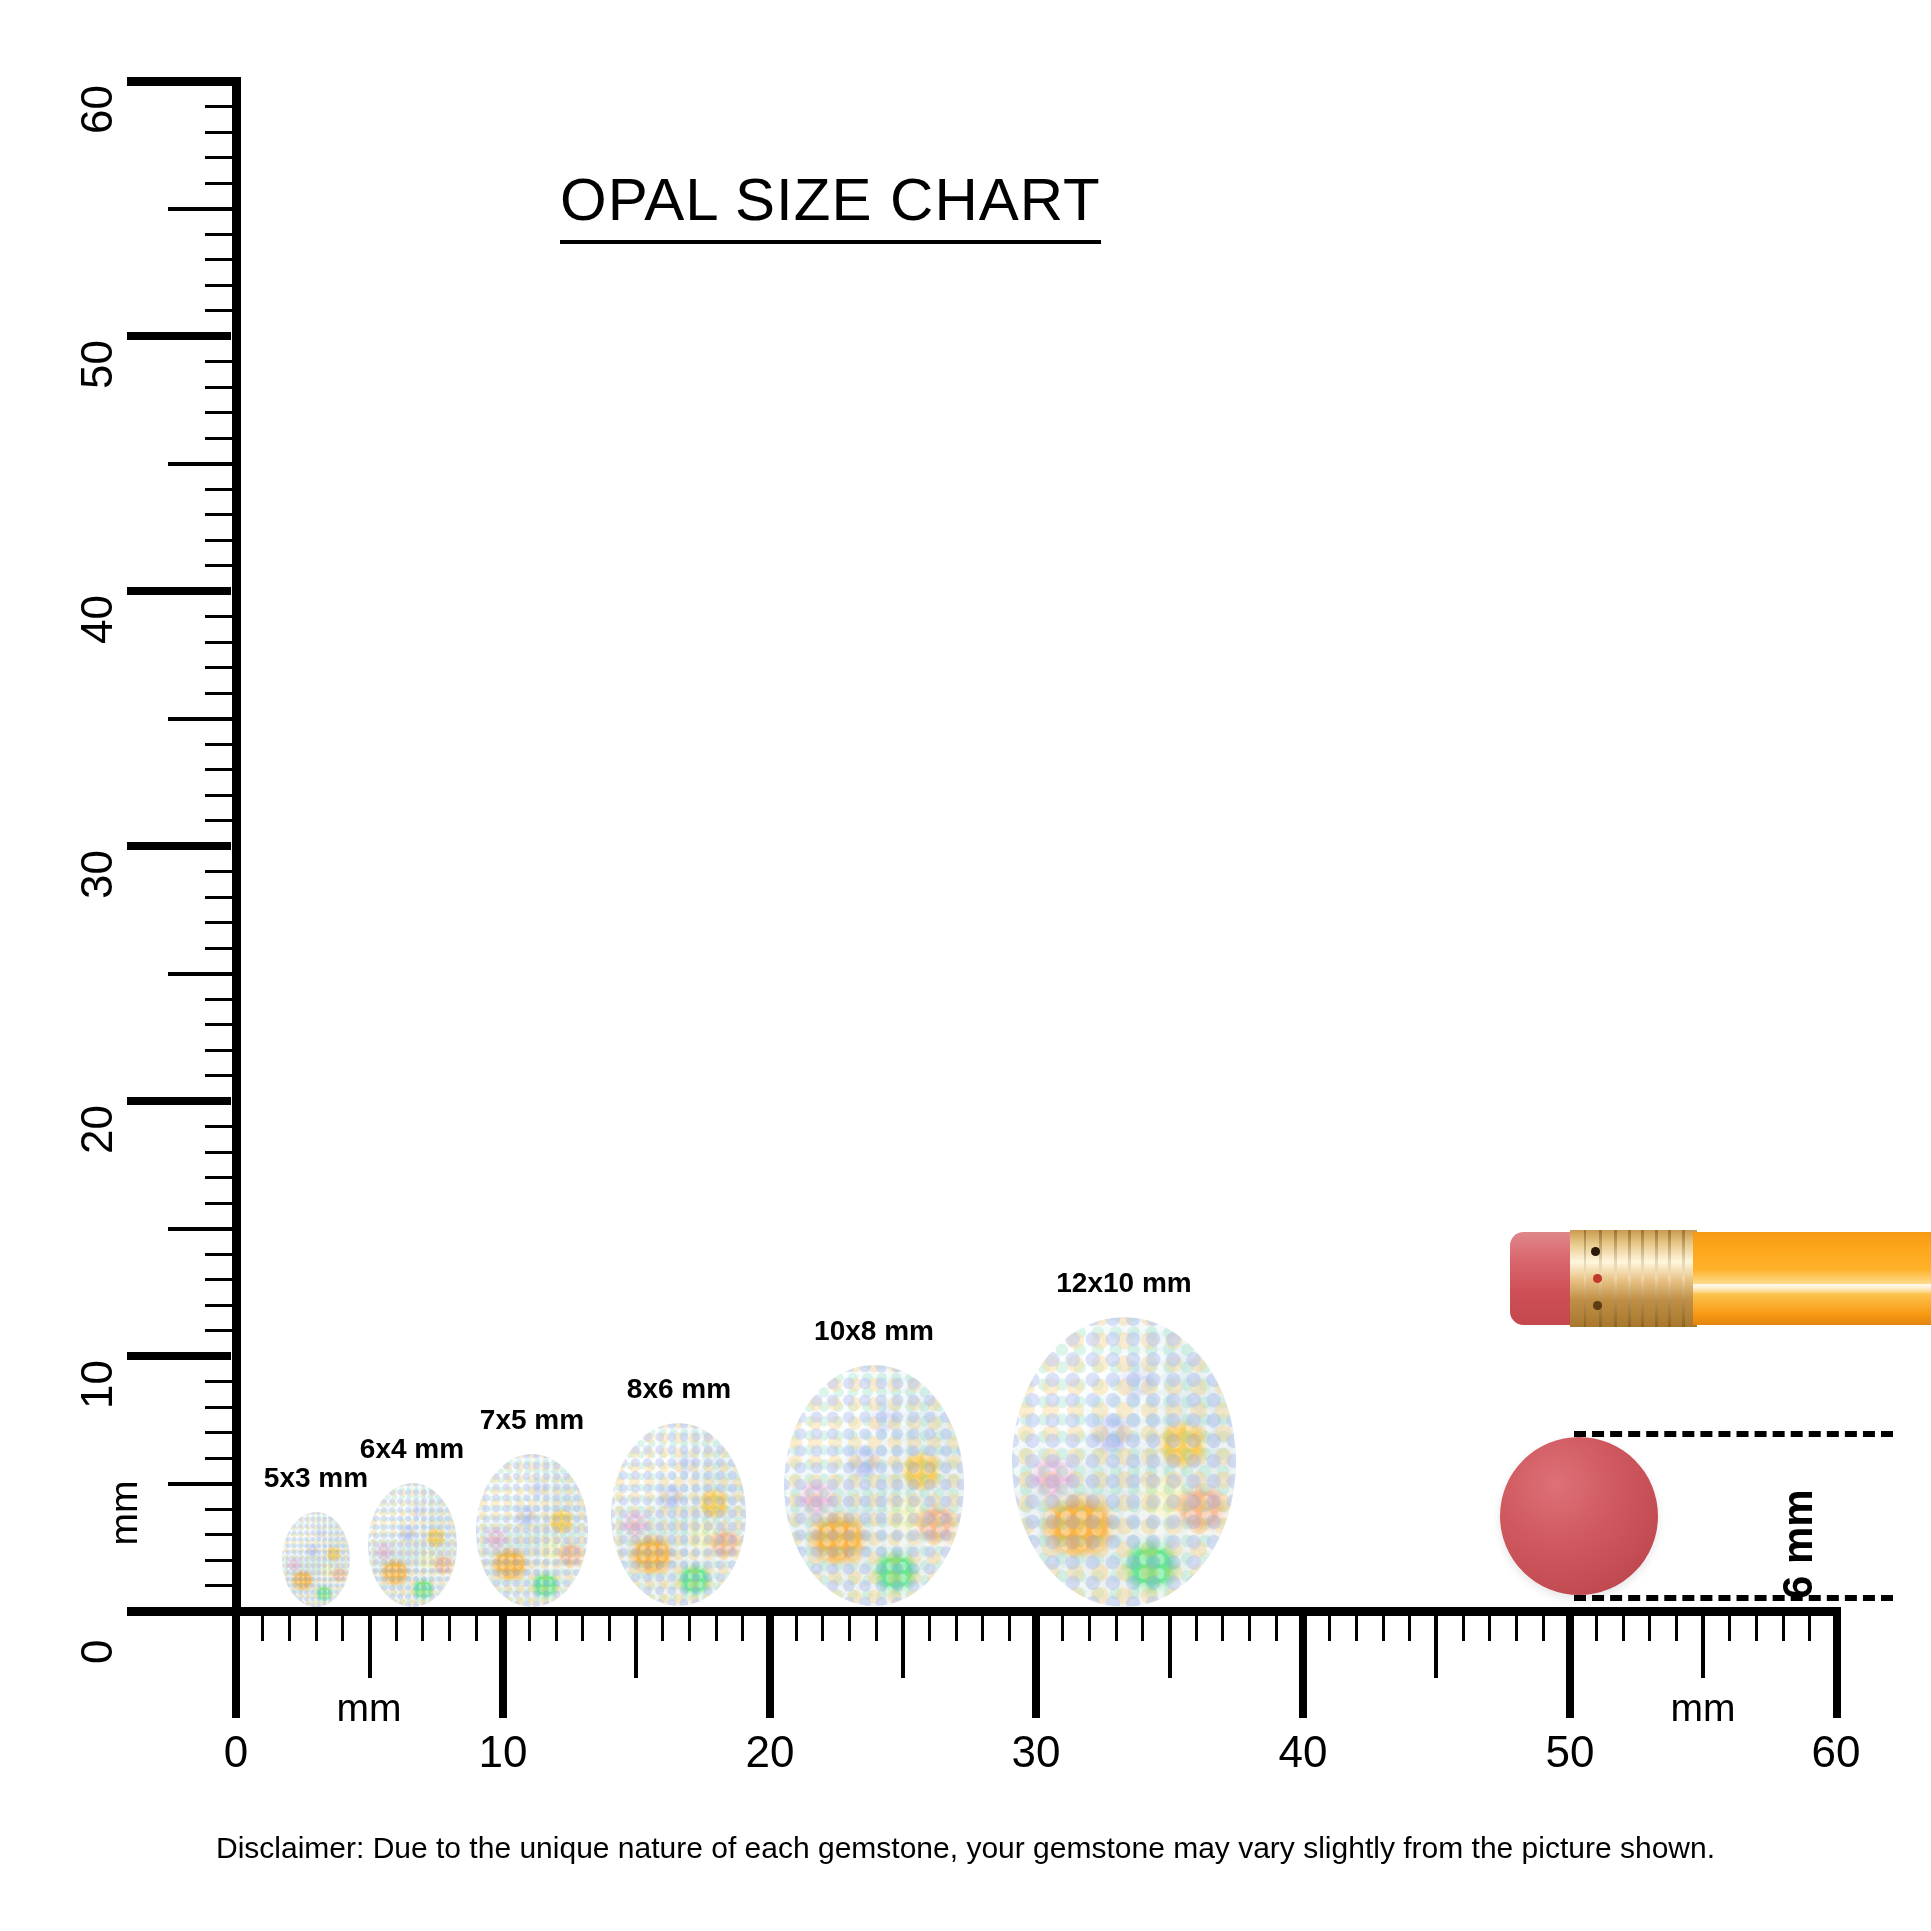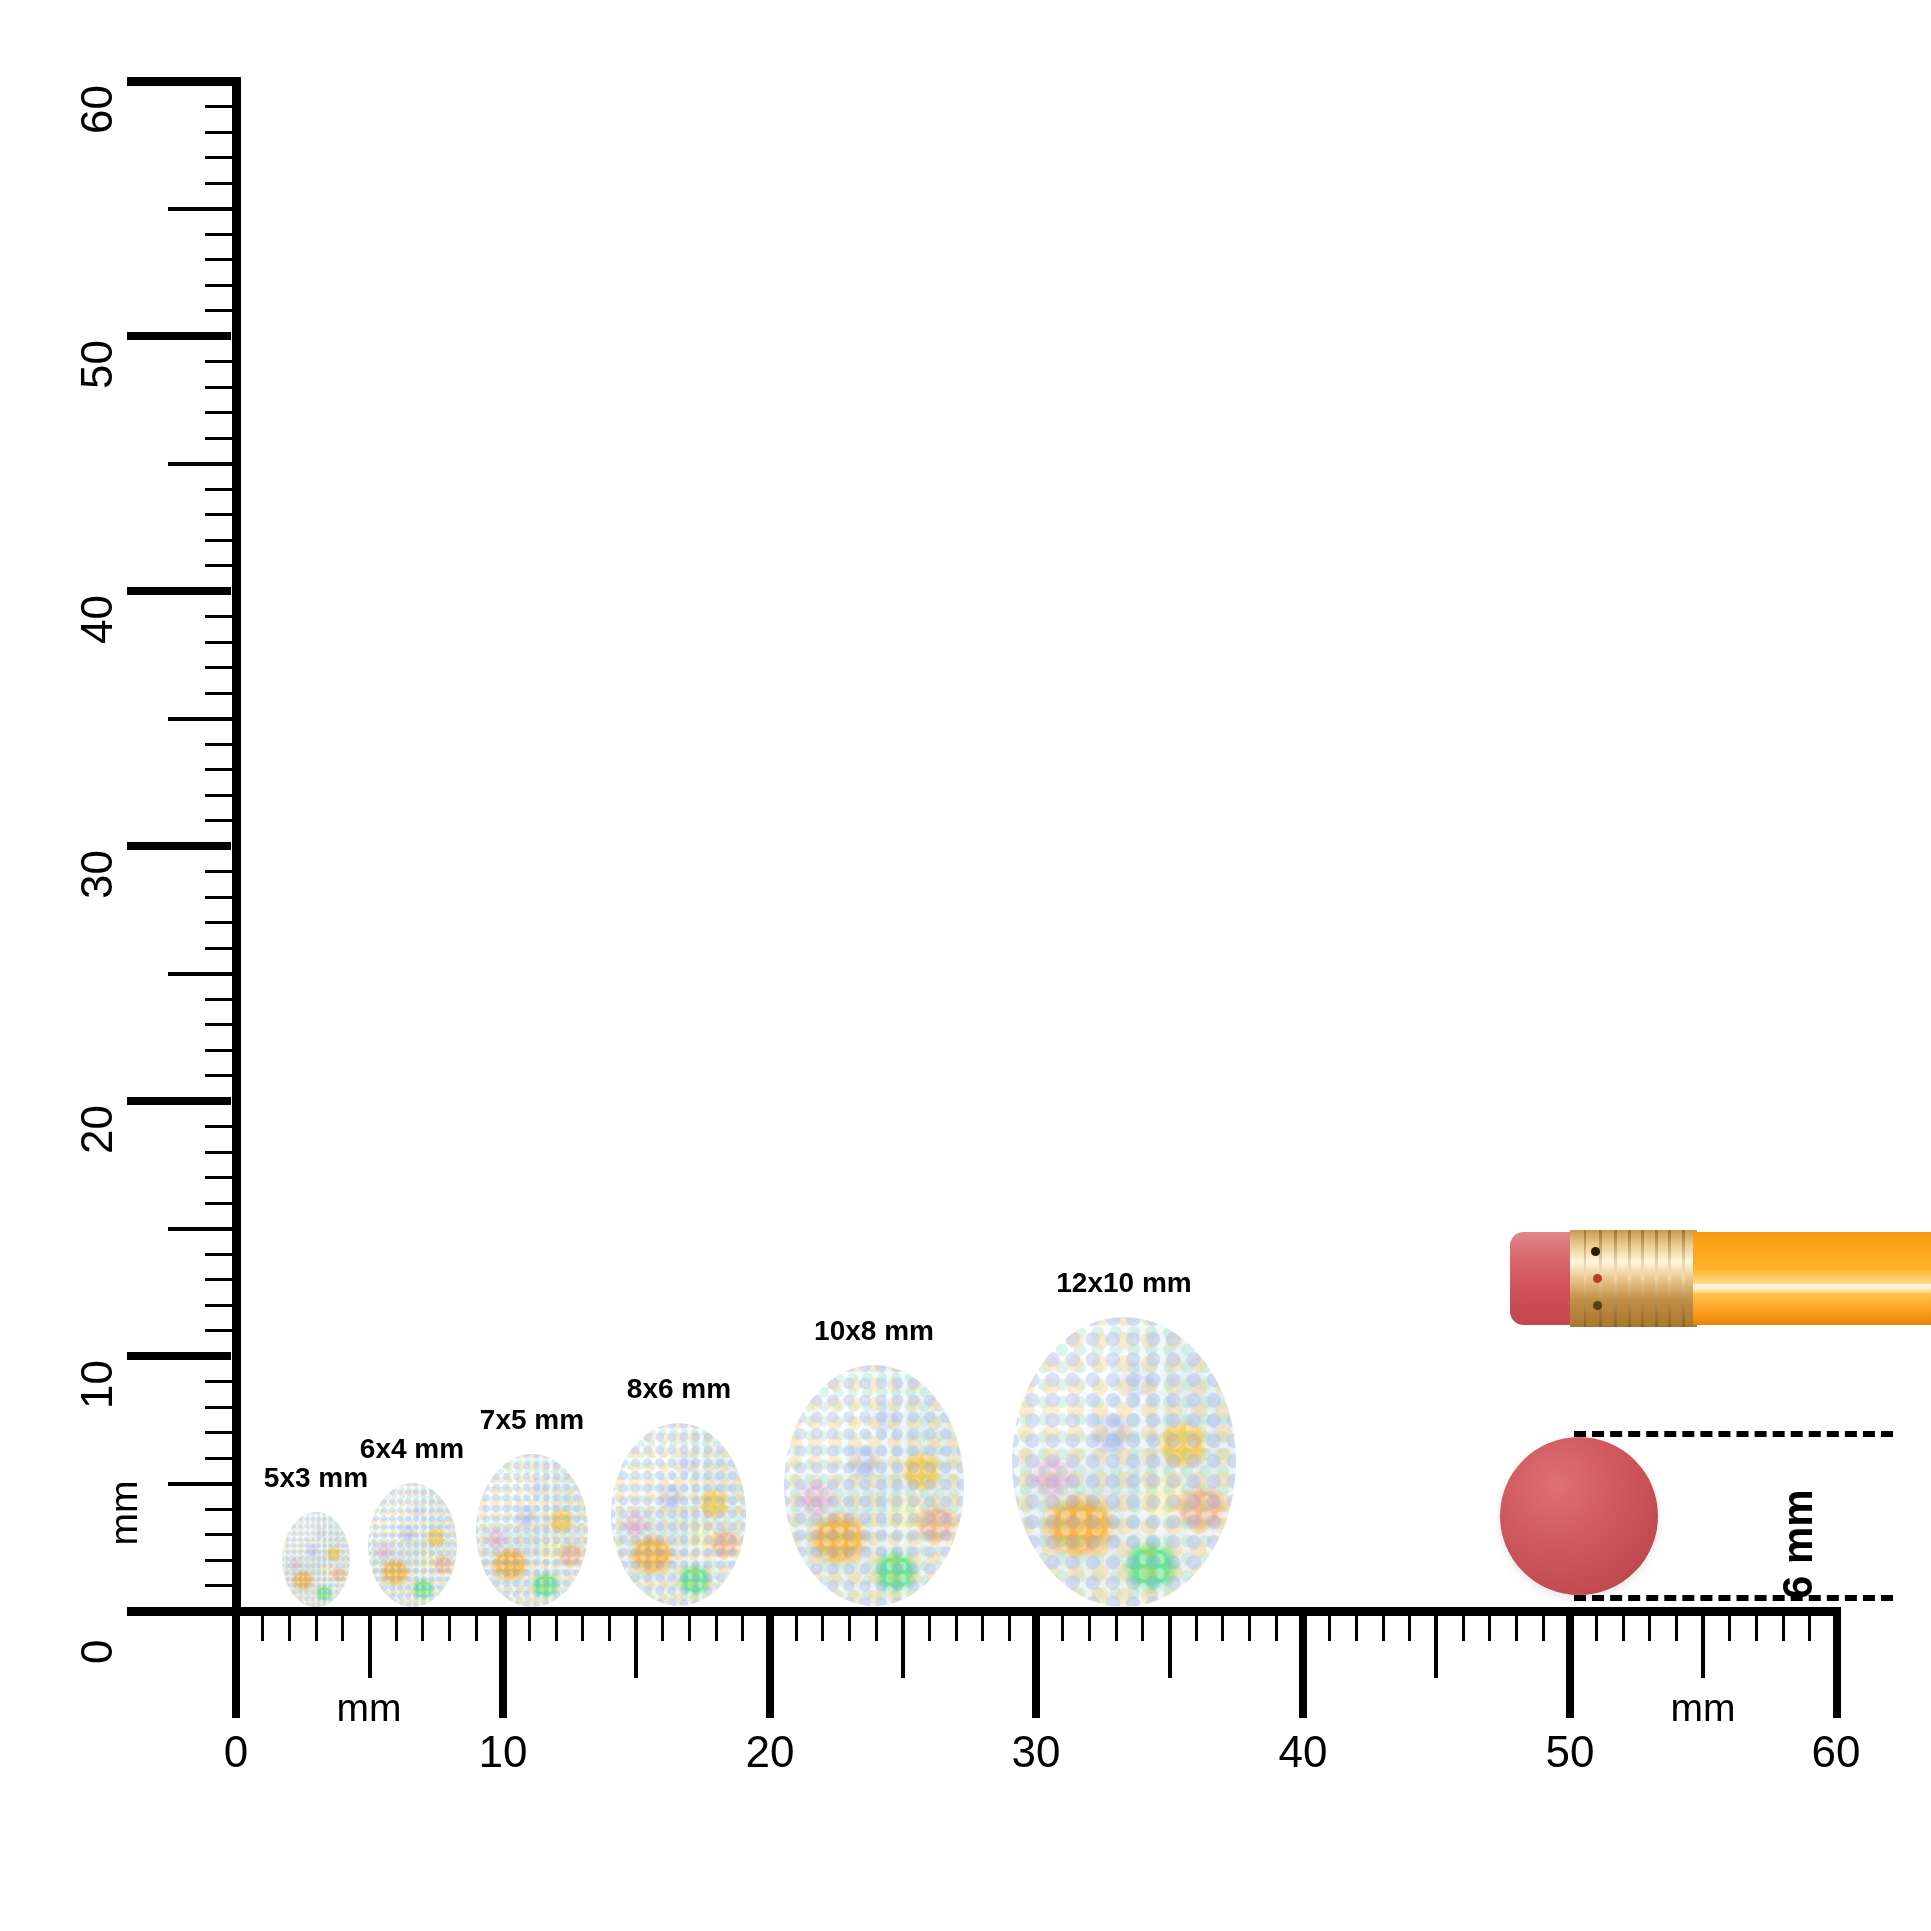--- a/index.html
+++ b/index.html
@@ -152,20 +152,21 @@
   #disclaimer{
     position:absolute;left:50%;top:1833px;transform:translateX(-50%);
     font-size:30px; white-space:nowrap; line-height:1;
   }
 </style>
 </head>
 <body>
 
 <div id="stage">
 
+  <div class="title">OPAL SIZE CHART</div>
 
   <div id="vruler">
     <div id="vbaseline"></div>
     <div id="top-cap"></div>
   <div class="vtick mm10" style="top: 1607px;"></div>
       <div class="vtick mm1" style="top: 1584px;"></div>
       <div class="vtick mm1" style="top: 1559px;"></div>
       <div class="vtick mm1" style="top: 1533px;"></div>
       <div class="vtick mm1" style="top: 1508px;"></div>
       <div class="vtick mm5" style="top: 1482px;"></div>
@@ -341,15 +342,16 @@
       </div>
     <div class="body"></div>
     <div class="body-hi"></div>
   </div>
 
   <div id="disc"></div>
   <div class="dashline" id="dash-top" style="left:1574px;top:1431px;width:319px;"></div>
   <div class="dashline" id="dash-bot" style="left:1574px;top:1595px;width:319px;"></div>
   <div id="six-mm">6 mm</div>
 
+  <div id="disclaimer">Disclaimer: Due to the unique nature of each gemstone, your gemstone may vary slightly from the picture shown.</div>
 
 </div>
 
 
 </body></html>

